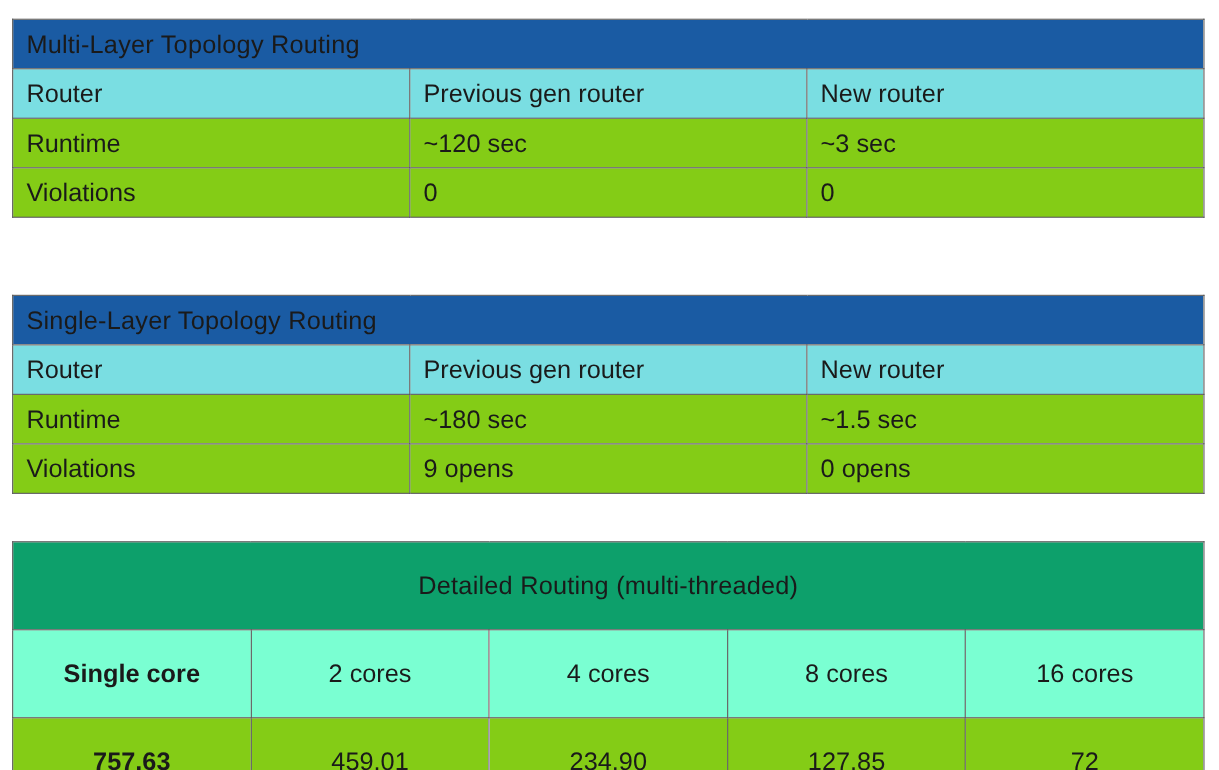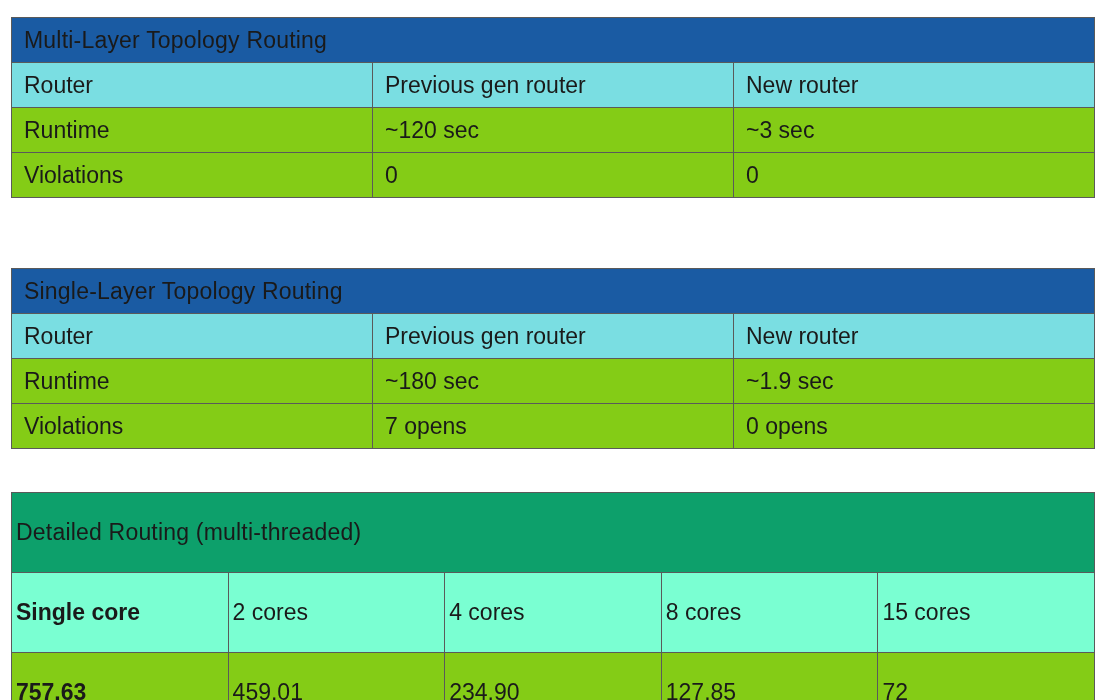--- a/index.html
+++ b/index.html
@@ -67,20 +67,21 @@
 
   
   .sub-cyan   { background: #7adee2; margin-left: 40px; }
   .sub-mint   { background: #7affd2; margin-left: 28px; }
 
   
   .data-cell  { background: #84cc16; }
 
   
   .t3 td, .t3 th {
+    text-align: center;
     padding: 0 4px;
     height: 80px;
   }
   .t3 .bold { font-weight: bold; }
 
   
   #table-multi-layer  { top: 17px; }
   #table-single-layer { top: 268px; }
   #table-detailed     { top: 492px; }
 
@@ -122,41 +123,41 @@
       <td class="title-cell title-blue" colspan="3">Single-Layer Topology Routing</td>
     </tr>
     <tr>
       <th class="sub-cyan col-label">Router</th>
       <th class="sub-cyan col-prev">Previous gen router</th>
       <th class="sub-cyan col-new">New router</th>
     </tr>
     <tr>
       <td class="data-cell">Runtime</td>
       <td class="data-cell">~180 sec</td>
-      <td class="data-cell">~1.9 sec</td>
+      <td class="data-cell">~1.5 sec</td>
     </tr>
     <tr>
       <td class="data-cell">Violations</td>
-      <td class="data-cell">7 opens</td>
+      <td class="data-cell">9 opens</td>
       <td class="data-cell">0 opens</td>
     </tr>
   </tbody>
     </table>
 
   <table class="tbl t3" id="table-detailed">
     <tbody>
         <tr>
       <td class="title-cell title-green" colspan="5">Detailed Routing (multi-threaded)</td>
     </tr>
     <tr>
       <th class="sub-mint bold">Single core</th>
       <th class="sub-mint">2 cores</th>
       <th class="sub-mint">4 cores</th>
       <th class="sub-mint">8 cores</th>
-      <th class="sub-mint">15 cores</th>
+      <th class="sub-mint">16 cores</th>
     </tr>
     <tr>
       <td class="data-cell bold">757.63</td>
       <td class="data-cell">459.01</td>
       <td class="data-cell">234.90</td>
       <td class="data-cell">127.85</td>
       <td class="data-cell">72</td>
     </tr>
   </tbody>
     </table>

